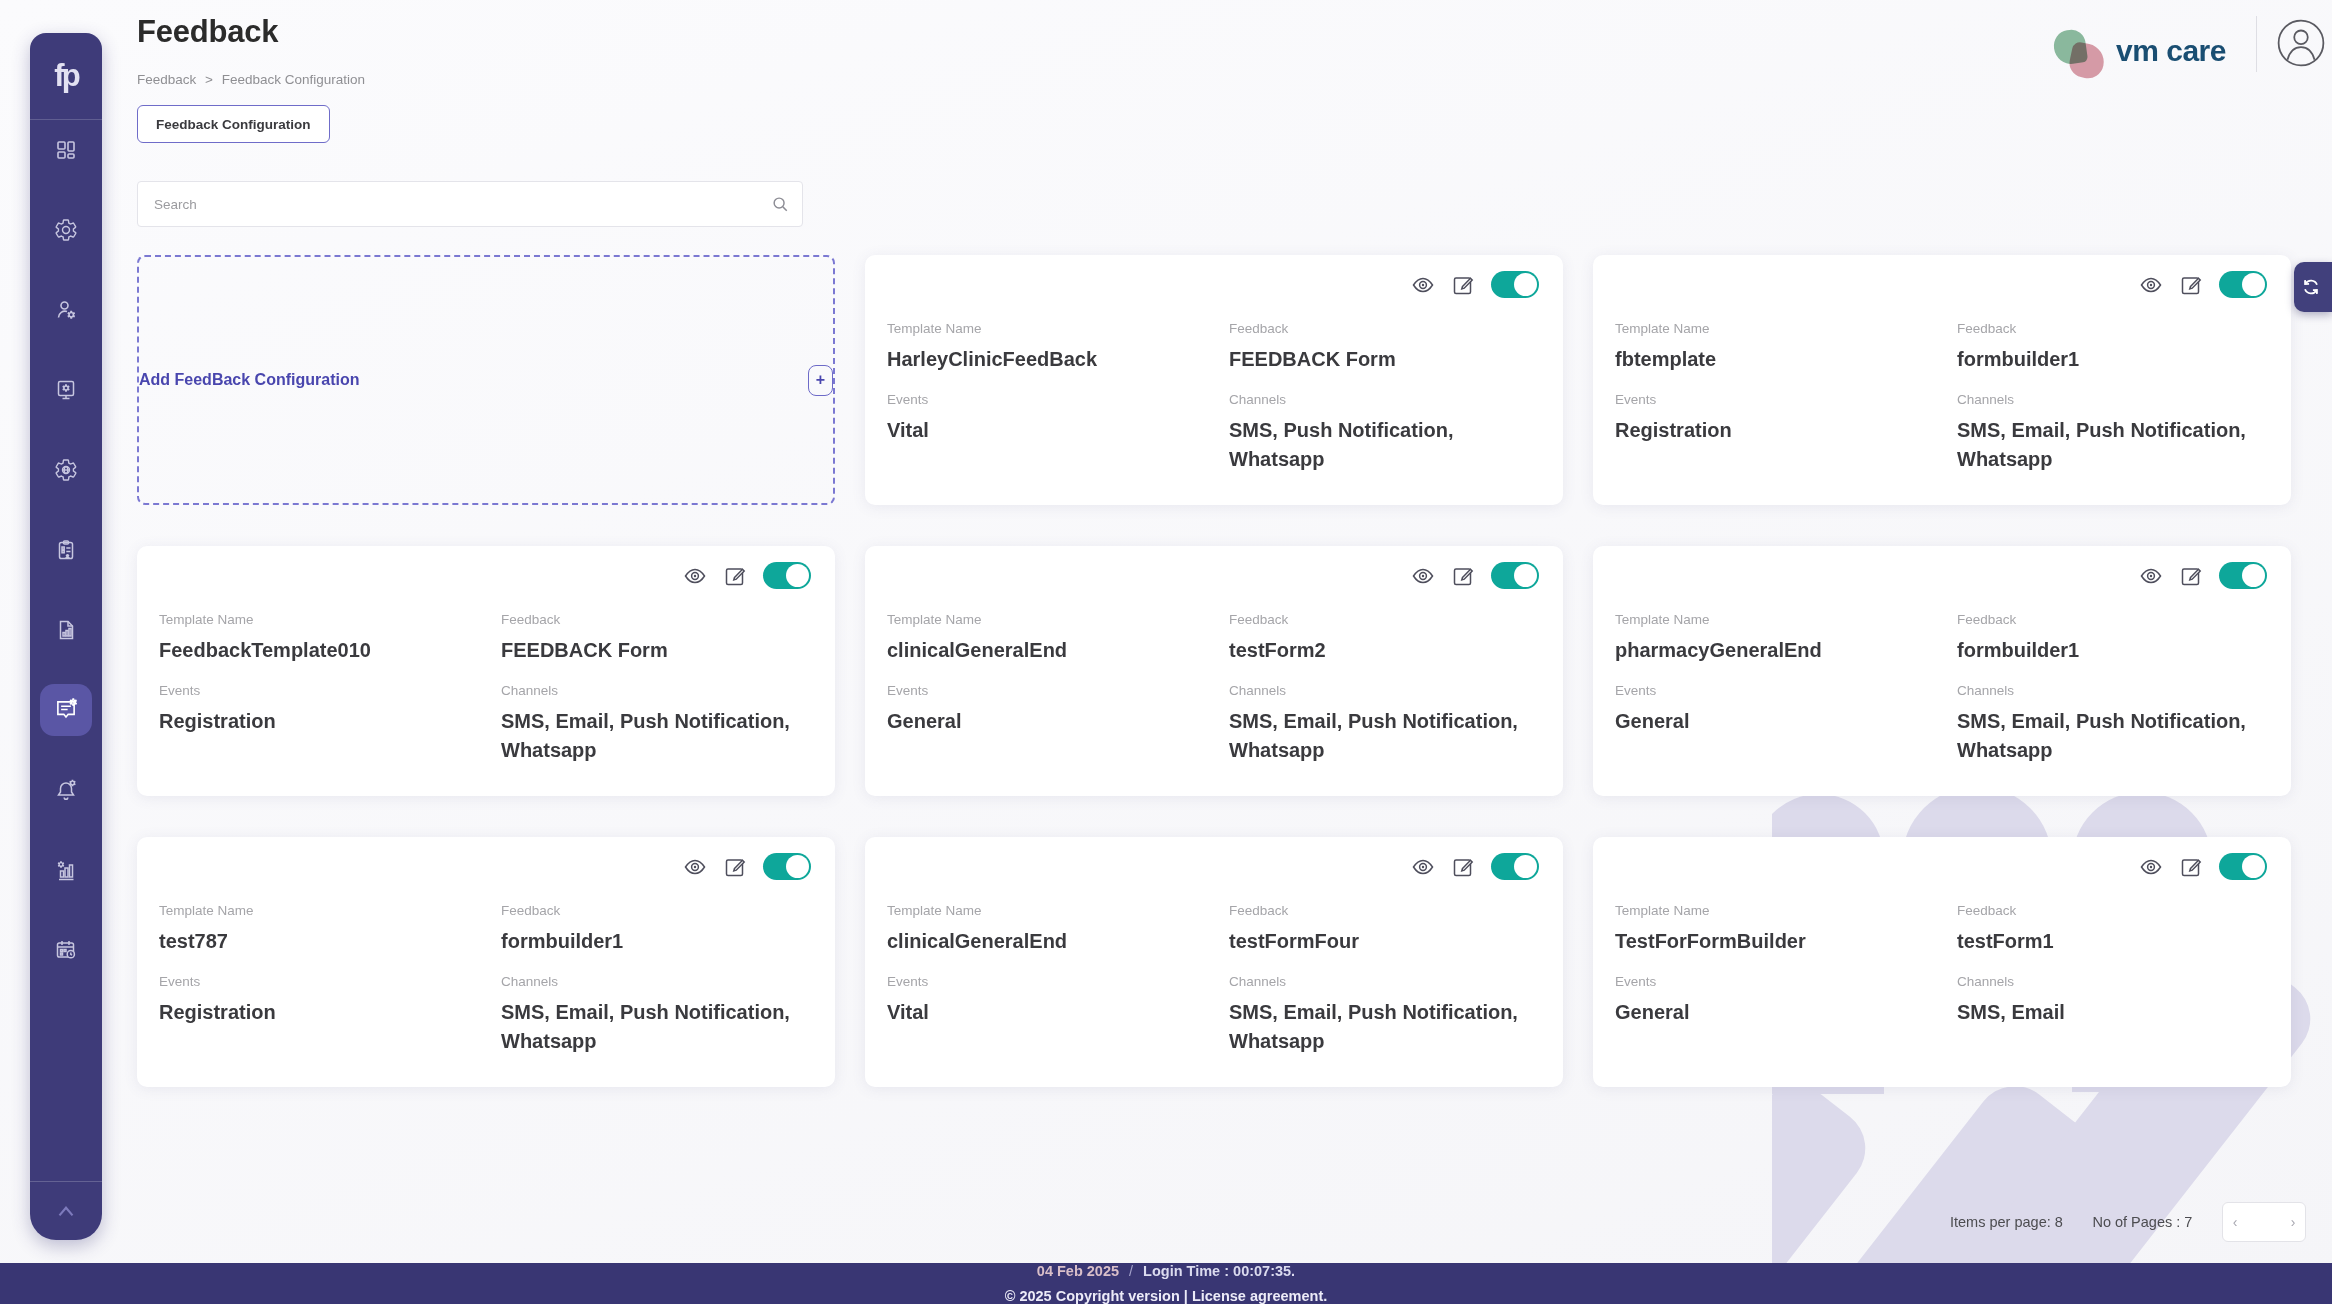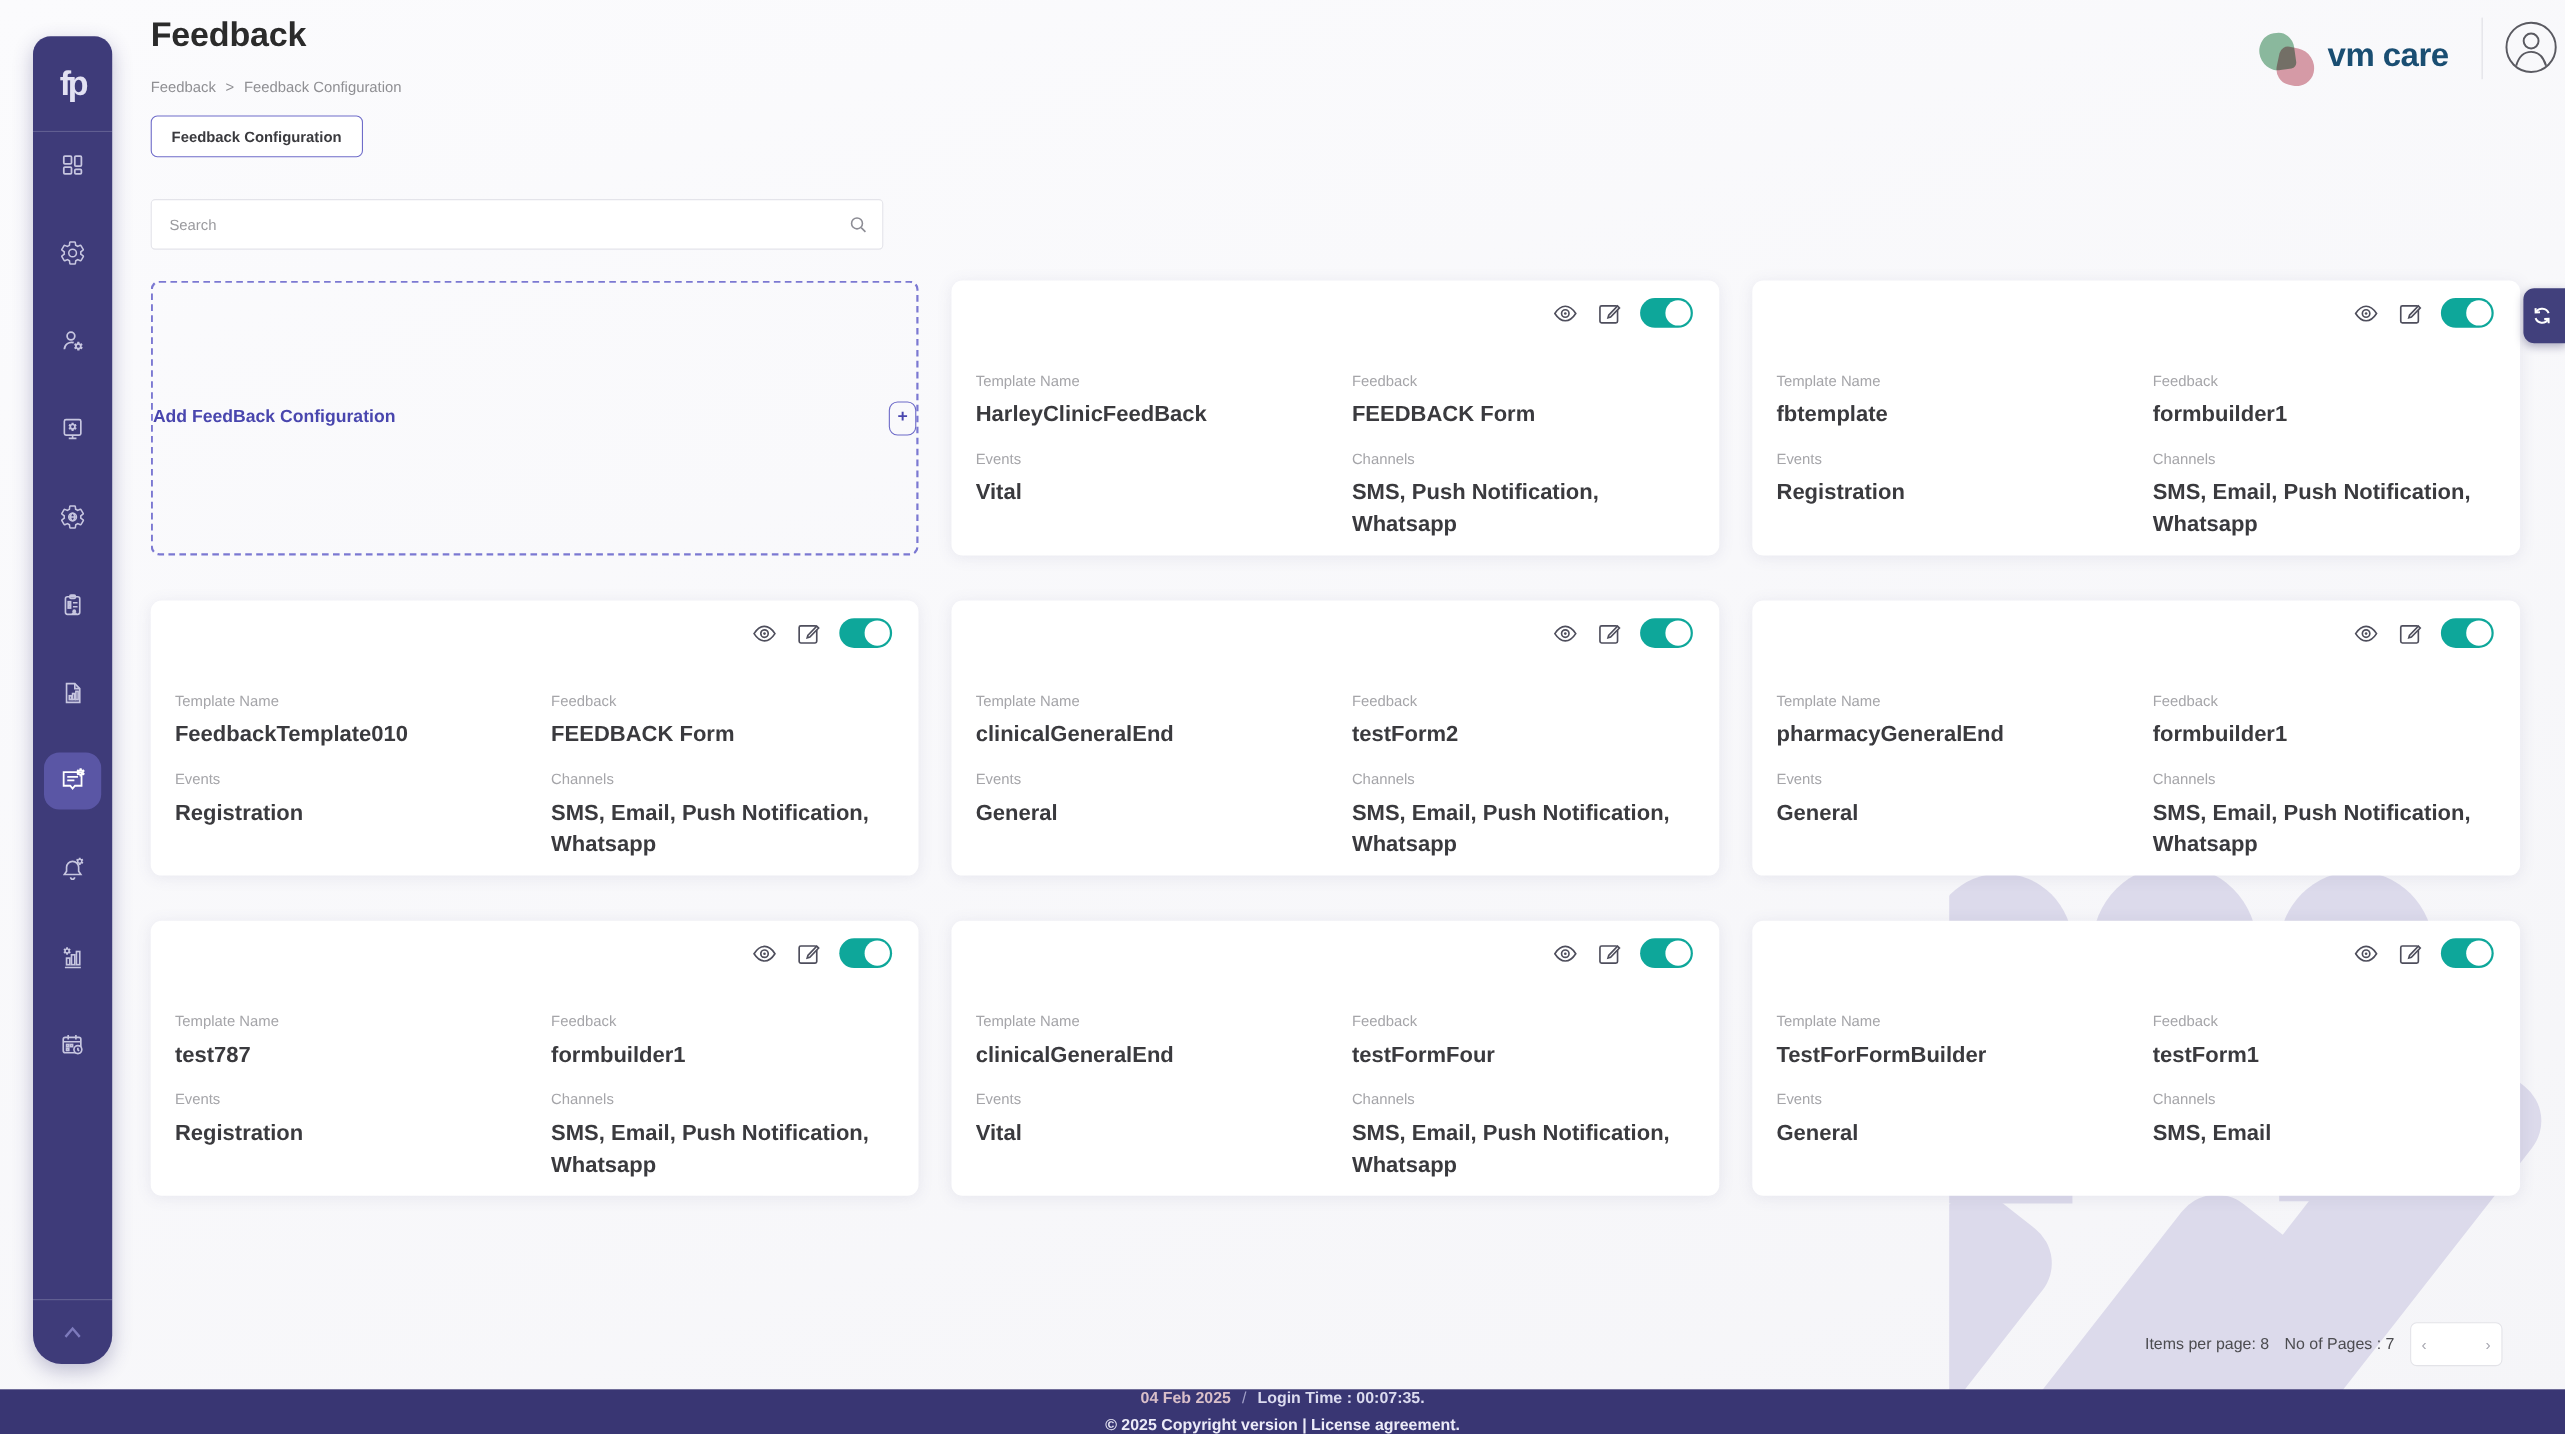--- a/index.html
+++ b/index.html
@@ -90,30 +90,30 @@
   }
   .card {
     position:relative; background:#ffffff; border-radius:10px;
     box-shadow:0 2px 14px rgba(84,84,140,.10);
   }
   .card-actions { position:absolute; top:16px; right:24px; display:flex; align-items:center; gap:16px; }
   .act-ic { width:24px; height:24px; color:#4e4e5c; cursor:pointer; display:flex; align-items:center; justify-content:center; }
   .toggle { position:relative; width:48px; height:27px; border-radius:14px; background:#0ea79a; cursor:pointer; flex:none; }
   .toggle .knob { position:absolute; top:2px; right:2px; width:23px; height:23px; border-radius:50%; background:#ffffff; }
   .card-body {
-    position:absolute; left:22px; right:22px; top:84px;
+    position:absolute; left:22px; right:22px; top:66px;
     display:grid; grid-template-columns:342px 1fr; row-gap:18px;
   }
   .flabel { font-size:13.5px; color:#a5a5a9; line-height:16px; margin-bottom:8px; }
   .fvalue { font-size:20px; font-weight:700; color:#3a3a3e; line-height:29px; }
 
   
   .pagination {
     position:absolute; left:1950px; top:1202px; width:356px; height:40px; z-index:1;
-    display:flex; align-items:center; justify-content:flex-start; gap:14px;
+    display:flex; align-items:center; justify-content:space-between; gap:14px;
     font-size:14.5px; color:#4c4c50;
   }
   .pager {
     display:flex; align-items:stretch; height:40px; background:#ffffff;
     border:1px solid #e3e3e8; border-radius:6px; overflow:hidden;
   }
   .pager button {
     border:none; background:transparent; font-family:"Liberation Sans",sans-serif; cursor:pointer;
   }
   .pg-arrow { width:24px; color:#a7a7b0; font-size:14px; }

